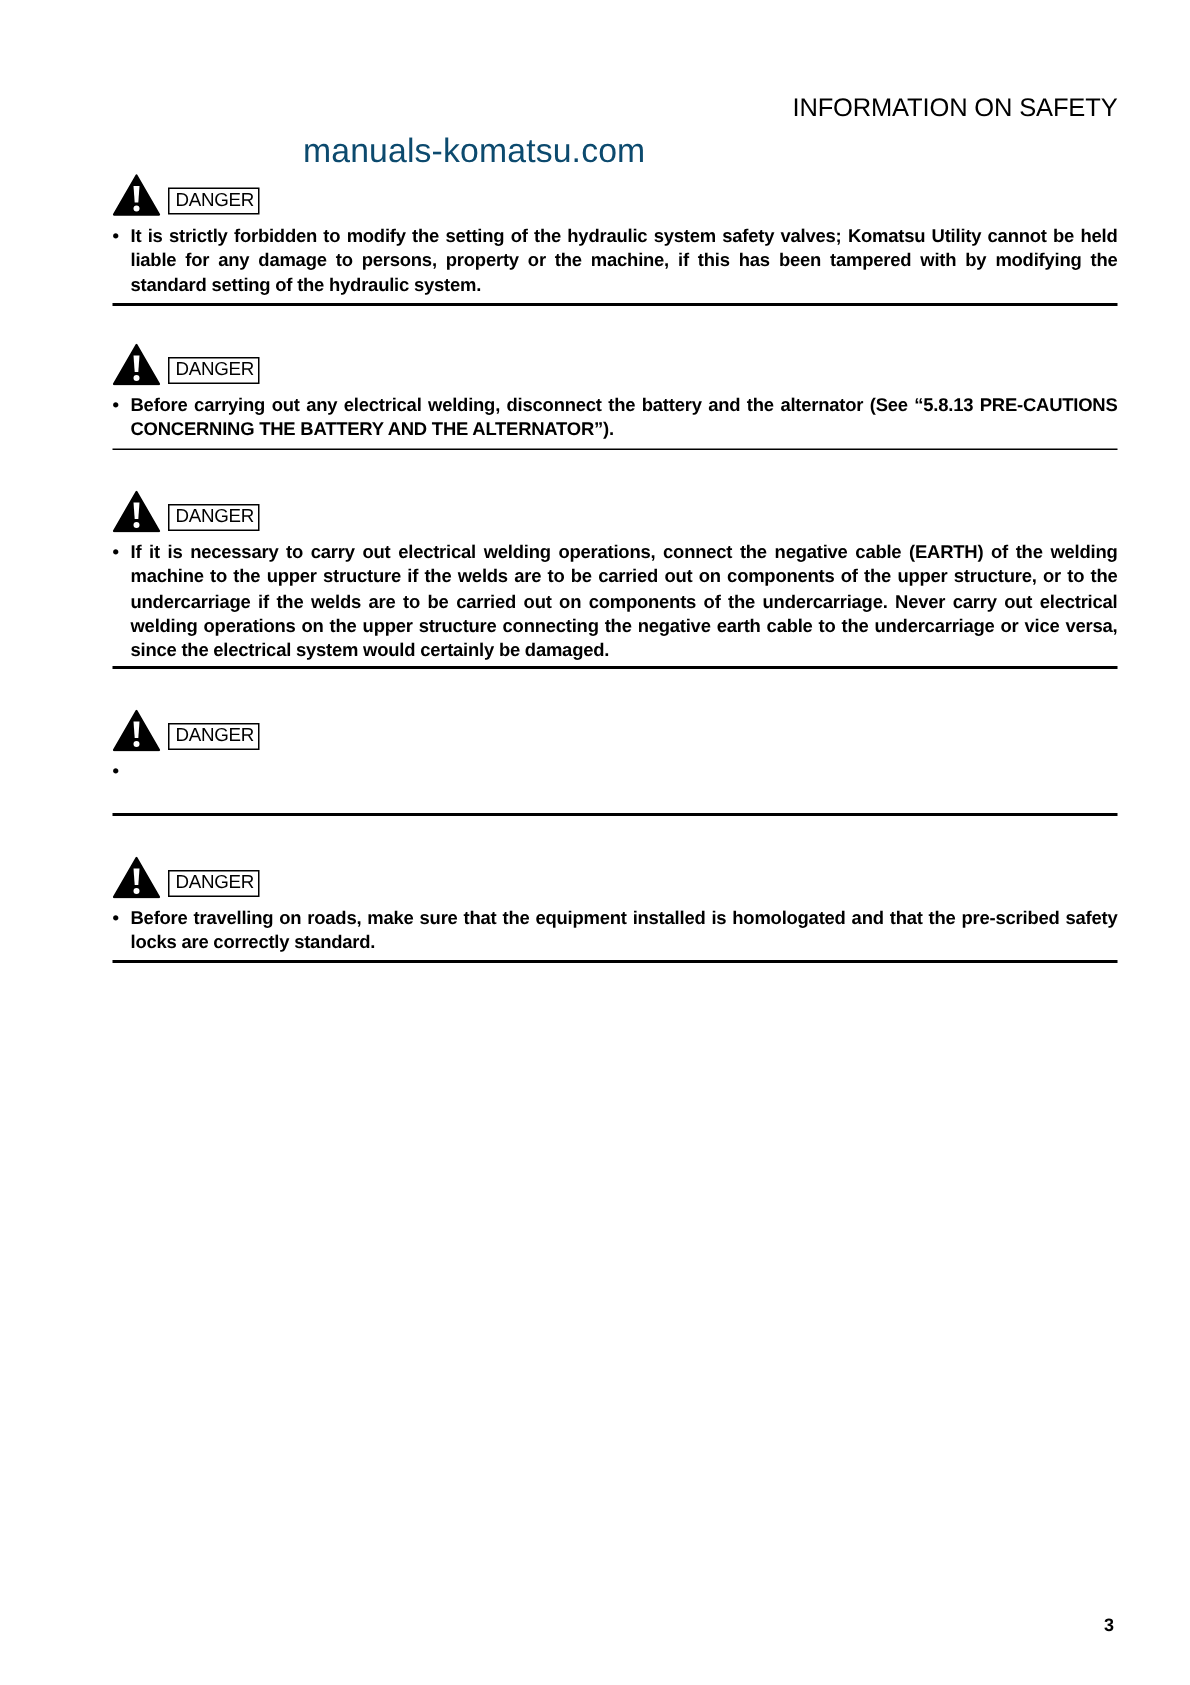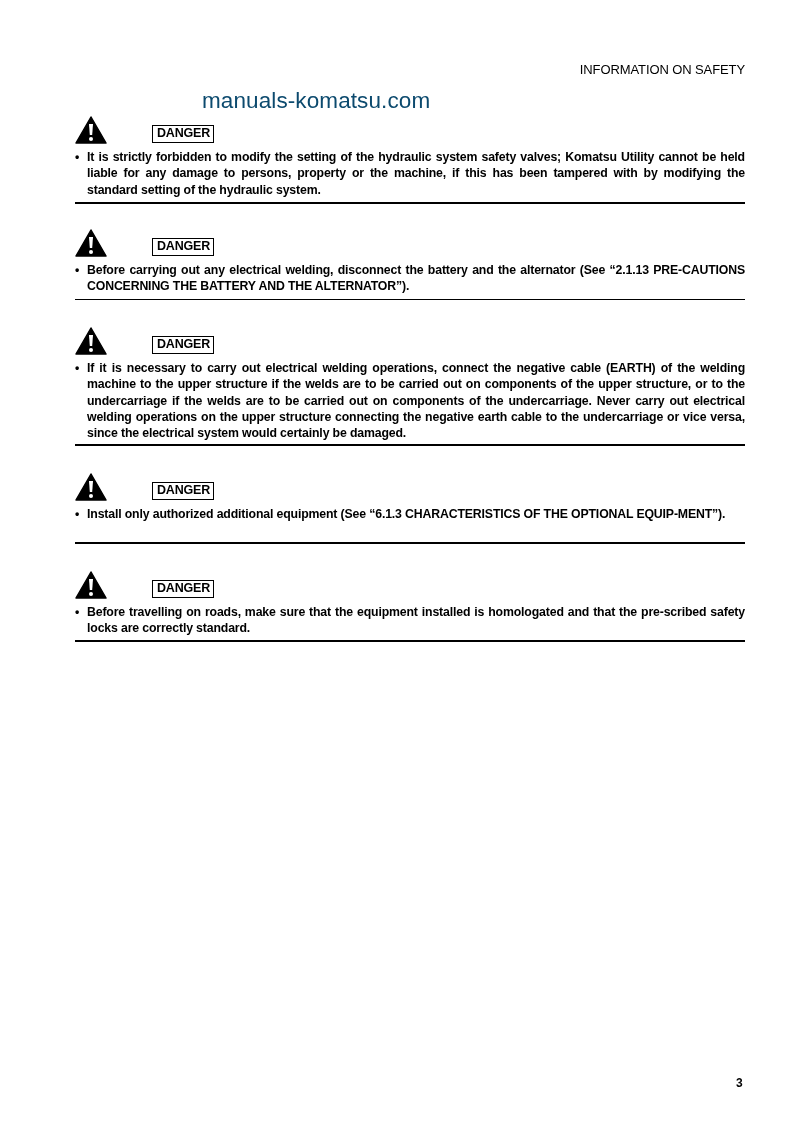--- a/index.html
+++ b/index.html
@@ -12,21 +12,21 @@
       height: 1123px;
       position: relative;
       overflow: hidden;
       font-family: "Liberation Sans", sans-serif;
       color: #000;
     }
     .page-header {
       position: absolute;
       top: 62px;
       right: 48px;
-      font-size: 13px;
+      font-size: 17px;
       letter-spacing: -0.1px;
       color: #000;
       text-align: right;
     }
     .watermark {
       position: absolute;
       top: 88px;
       left: 202px;
       font-size: 22.5px;
       color: #0c4a6e;
@@ -43,30 +43,29 @@
       height: 30px;
     }
     .danger-icon {
       width: 32px;
       height: 28px;
       margin-right: 5px;
       display: block;
     }
     .danger-label {
       border: 1.3px solid #000;
-      font-weight: bold;
+      font-weight: normal;
       font-size: 12.5px;
       line-height: 15px;
       padding: 0 3px 0 4px;
       height: 16px;
       box-sizing: border-box;
       height: 18px;
       margin-bottom: 1px;
       letter-spacing: -0.2px;
-      margin-left: 40px;
     }
     .bullet-text {
       margin-top: 5px;
       font-size: 12.3px;
       font-weight: bold;
       line-height: 16.3px;
       text-align: justify;
       padding-left: 12px;
       position: relative;
       letter-spacing: -0.15px;
@@ -118,21 +117,21 @@
   <div class="danger-head">
     <svg class="danger-icon" viewBox="0 0 32 28">
       <path d="M16 1 L31 27 L1 27 Z" fill="#000" stroke="#000" stroke-width="1.5" stroke-linejoin="round"></path>
       <path d="M14 8 L18 8 L17.2 19 L14.8 19 Z" fill="#fff"></path>
       <circle cx="16" cy="23" r="2" fill="#fff"></circle>
     </svg>
     <span class="danger-label">DANGER</span>
   </div>
   <div class="bullet-text">
     <span class="bullet">•</span>
-    <span>Before carrying out any electrical welding, disconnect the battery and the alternator (See “2.1.13 PRE-CAUTIONS CONCERNING THE BATTERY AND THE ALTERNATOR”).</span>
+    <span>Before carrying out any electrical welding, disconnect the battery and the alternator (See “5.8.13 PRE-CAUTIONS CONCERNING THE BATTERY AND THE ALTERNATOR”).</span>
   </div>
 </div>
 <div class="rule" style="top:299px; height:1px;"></div>
 
 <div class="section" style="top:325px;">
   <div class="danger-head">
     <svg class="danger-icon" viewBox="0 0 32 28">
       <path d="M16 1 L31 27 L1 27 Z" fill="#000" stroke="#000" stroke-width="1.5" stroke-linejoin="round"></path>
       <path d="M14 8 L18 8 L17.2 19 L14.8 19 Z" fill="#fff"></path>
       <circle cx="16" cy="23" r="2" fill="#fff"></circle>
@@ -150,21 +149,20 @@
   <div class="danger-head">
     <svg class="danger-icon" viewBox="0 0 32 28">
       <path d="M16 1 L31 27 L1 27 Z" fill="#000" stroke="#000" stroke-width="1.5" stroke-linejoin="round"></path>
       <path d="M14 8 L18 8 L17.2 19 L14.8 19 Z" fill="#fff"></path>
       <circle cx="16" cy="23" r="2" fill="#fff"></circle>
     </svg>
     <span class="danger-label">DANGER</span>
   </div>
   <div class="bullet-text">
     <span class="bullet">•</span>
-    <span>Install only authorized additional equipment (See “6.1.3 CHARACTERISTICS OF THE OPTIONAL EQUIP-MENT”).</span>
   </div>
 </div>
 <div class="rule" style="top:542px; height:2px;"></div>
 
 <div class="section" style="top:569px;">
   <div class="danger-head">
     <svg class="danger-icon" viewBox="0 0 32 28">
       <path d="M16 1 L31 27 L1 27 Z" fill="#000" stroke="#000" stroke-width="1.5" stroke-linejoin="round"></path>
       <path d="M14 8 L18 8 L17.2 19 L14.8 19 Z" fill="#fff"></path>
       <circle cx="16" cy="23" r="2" fill="#fff"></circle>

